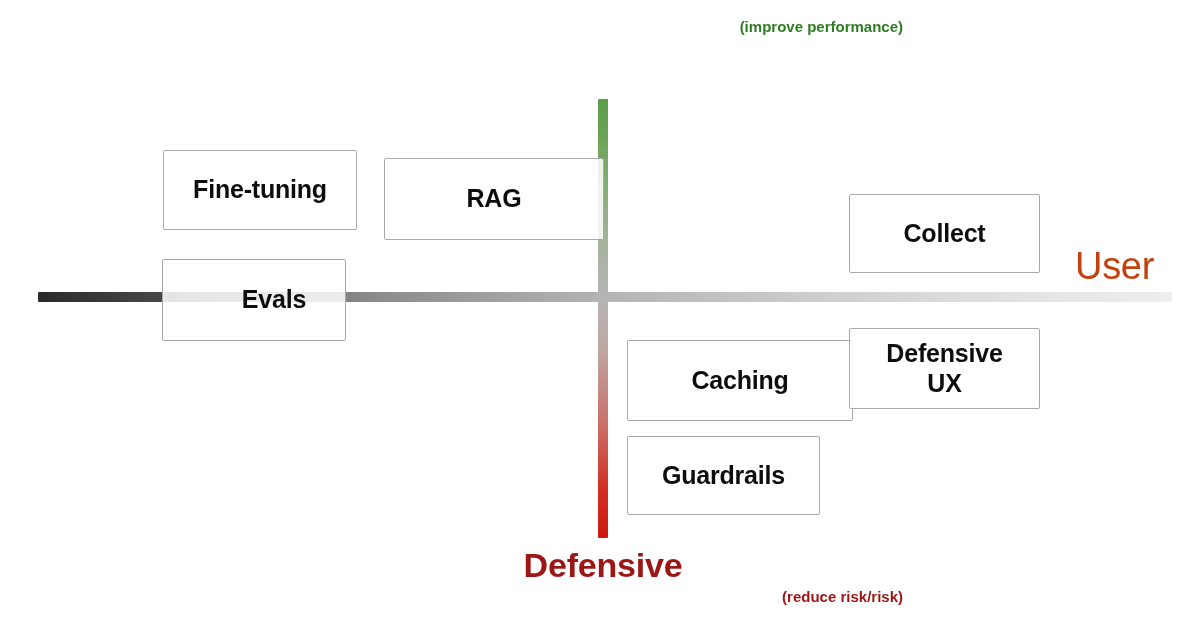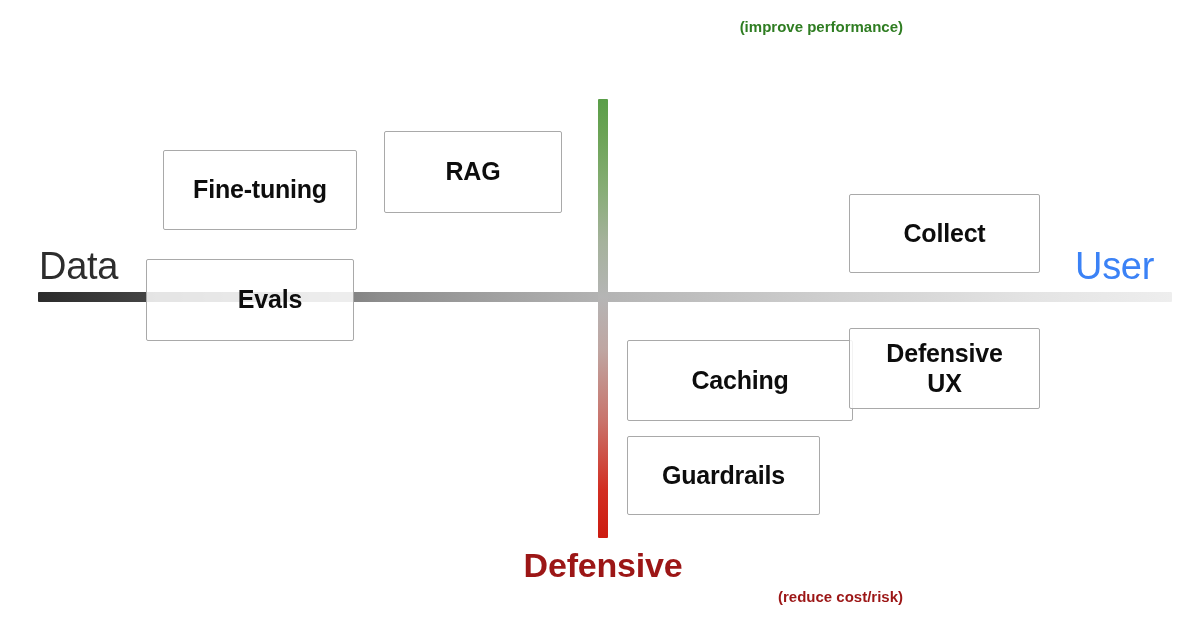--- a/index.html
+++ b/index.html
@@ -112,21 +112,21 @@
     white-space: nowrap;
   }
   #label-data {
     left: 39px;
     top: 245px;
     color: #2d2d2d;
   }
   #label-user {
     left: 1075px;
     top: 245px;
-    color: #3b82f6;
+    color: #c2410c;
   }
 
   
 
   .box {
     position: absolute;
     box-sizing: border-box;
     border: 1.4px solid #a9a9a9;
     border-radius: 2px;
     background: rgba(255, 255, 255, 0.86);
@@ -150,36 +150,35 @@
   <div class="axis-h"></div>
   <div class="axis-v-top"></div>
   <div class="axis-v-bot"></div>
 
   <div class="pole" id="pole-offensive">
     <span class="pole-sub">(improve performance)</span>
   </div>
 
   <div class="pole" id="pole-defensive">
     <span class="pole-title">Defensive</span>
-    <span class="pole-sub">(reduce cost/risk)</span>
-  </div>
-
-  <div class="side-label" id="label-data">Data</div>
+    <span class="pole-sub">(reduce risk/risk)</span>
+  </div>
+
 
   <div class="side-label" id="label-user">User</div>
 
   <div class="box" style="left:163px; top:150px; width:194px; height:80px;">
     <span>Fine-tuning</span>
   </div>
 
-  <div class="box" style="left:384px; top:131px; width:178px; height:82px;">
+  <div class="box" style="left:384px; top:158px; width:220px; height:82px;">
     <span>RAG</span>
   </div>
 
-  <div class="box" style="left:146px; top:259px; width:208px; height:82px;padding-left:40px;">
+  <div class="box" style="left:162px; top:259px; width:184px; height:82px;padding-left:40px;">
     <span>Evals</span>
   </div>
 
   <div class="box" style="left:849px; top:194px; width:191px; height:79px;">
     <div>
       <span>Collect</span>
     </div>
   </div>
 
   <div class="box" style="left:627px; top:340px; width:226px; height:81px;">

